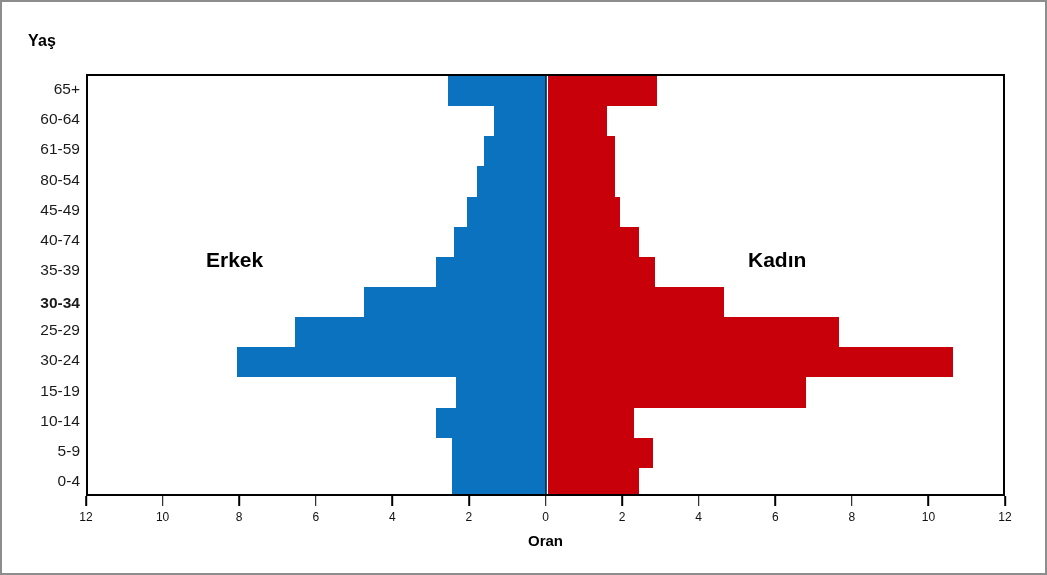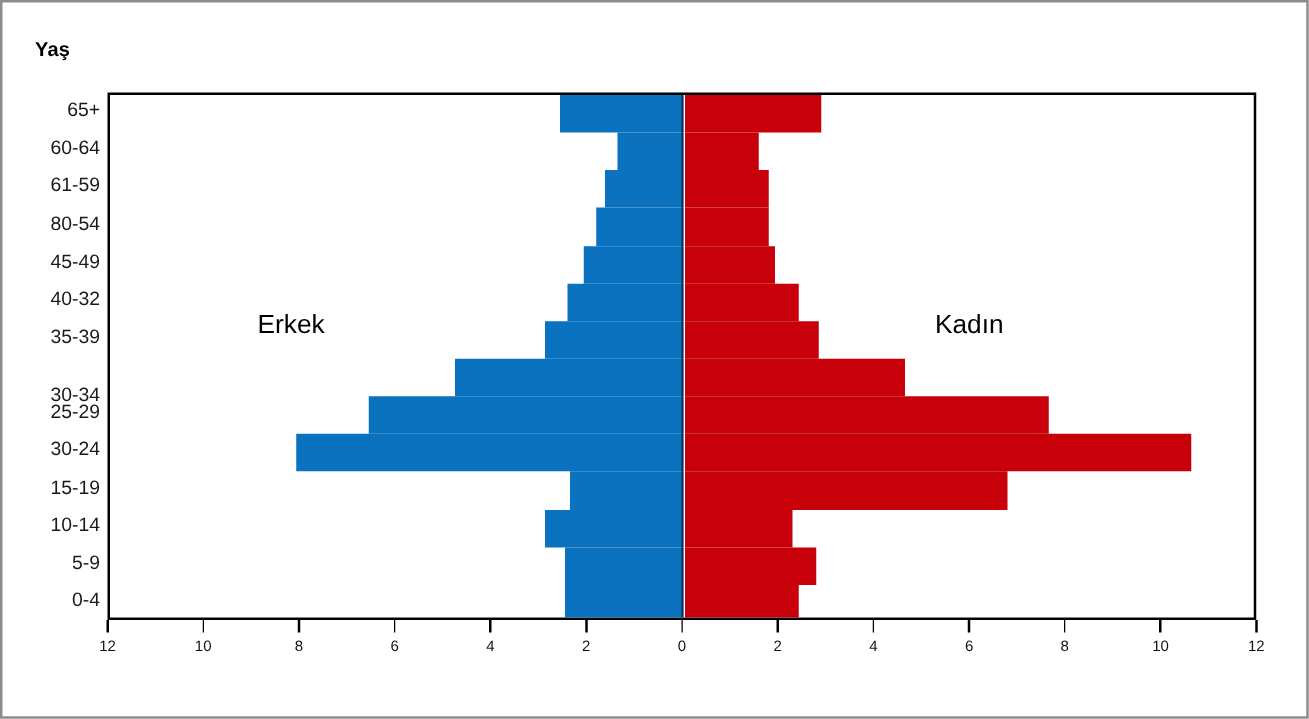--- a/index.html
+++ b/index.html
@@ -55,21 +55,21 @@
     width:1.5px;
     background:#1b1b1b;
     left:50%;
     transform:translateX(-50%);
     z-index:5;
   }
 
   
   .series-label{
     position:absolute;
-    font-size:21px; font-weight:normal; color:#000;
+    font-size:21px; font-weight:bold; color:#000;
     z-index:6;
     white-space:nowrap;
   }
   #label-male{ left:118px; top:172px; }
   #label-female{ left:660px; top:172px; }
 
   
   .ytick{
     position:absolute;
     right:0;
@@ -127,23 +127,23 @@
 
   <div id="y-axis-title">Yaş</div>
 
   <div id="y-ticks">
       <div class="ytick" style="top: 398.929px;">0-4</div>
       <div class="ytick" style="top: 368.786px;">5-9</div>
       <div class="ytick" style="top: 338.643px;">10-14</div>
       <div class="ytick" style="top: 308.5px;">15-19</div>
       <div class="ytick" style="top: 278.357px;">30-24</div>
       <div class="ytick" style="top: 248.214px;">25-29</div>
-      <div class="ytick" style="top: 235px;">30-34</div>
+      <div class="ytick" style="top: 221px; font-weight: bold;">30-34</div>
       <div class="ytick" style="top: 187.929px;">35-39</div>
-      <div class="ytick" style="top: 157.786px;">40-32</div>
+      <div class="ytick" style="top: 157.786px;">40-74</div>
       <div class="ytick" style="top: 127.643px;">45-49</div>
       <div class="ytick" style="top: 97.5px;">80-54</div>
       <div class="ytick" style="top: 67.3571px;">61-59</div>
       <div class="ytick" style="top: 37.2143px;">60-64</div>
       <div class="ytick" style="top: 7.07143px;">65+</div>
     </div>
 
   <div id="plot-frame">
     <div id="bars-layer">
         <div class="bar-row" style="top: 391.857px; height: 30.1429px;">
@@ -231,14 +231,15 @@
       <div class="xtick-label" style="left: 306.333px;">4</div>
       <div class="xtick-label" style="left: 382.917px;">2</div>
       <div class="xtick-label" style="left: 459.5px;">0</div>
       <div class="xtick-label" style="left: 536.083px;">2</div>
       <div class="xtick-label" style="left: 612.667px;">4</div>
       <div class="xtick-label" style="left: 689.25px;">6</div>
       <div class="xtick-label" style="left: 765.833px;">8</div>
       <div class="xtick-label" style="left: 842.417px;">10</div>
       <div class="xtick-label" style="left: 919px;">12</div>
     </div>
+  <div id="x-axis-title">Oran</div>
 
 </div>
 
 </body></html>

